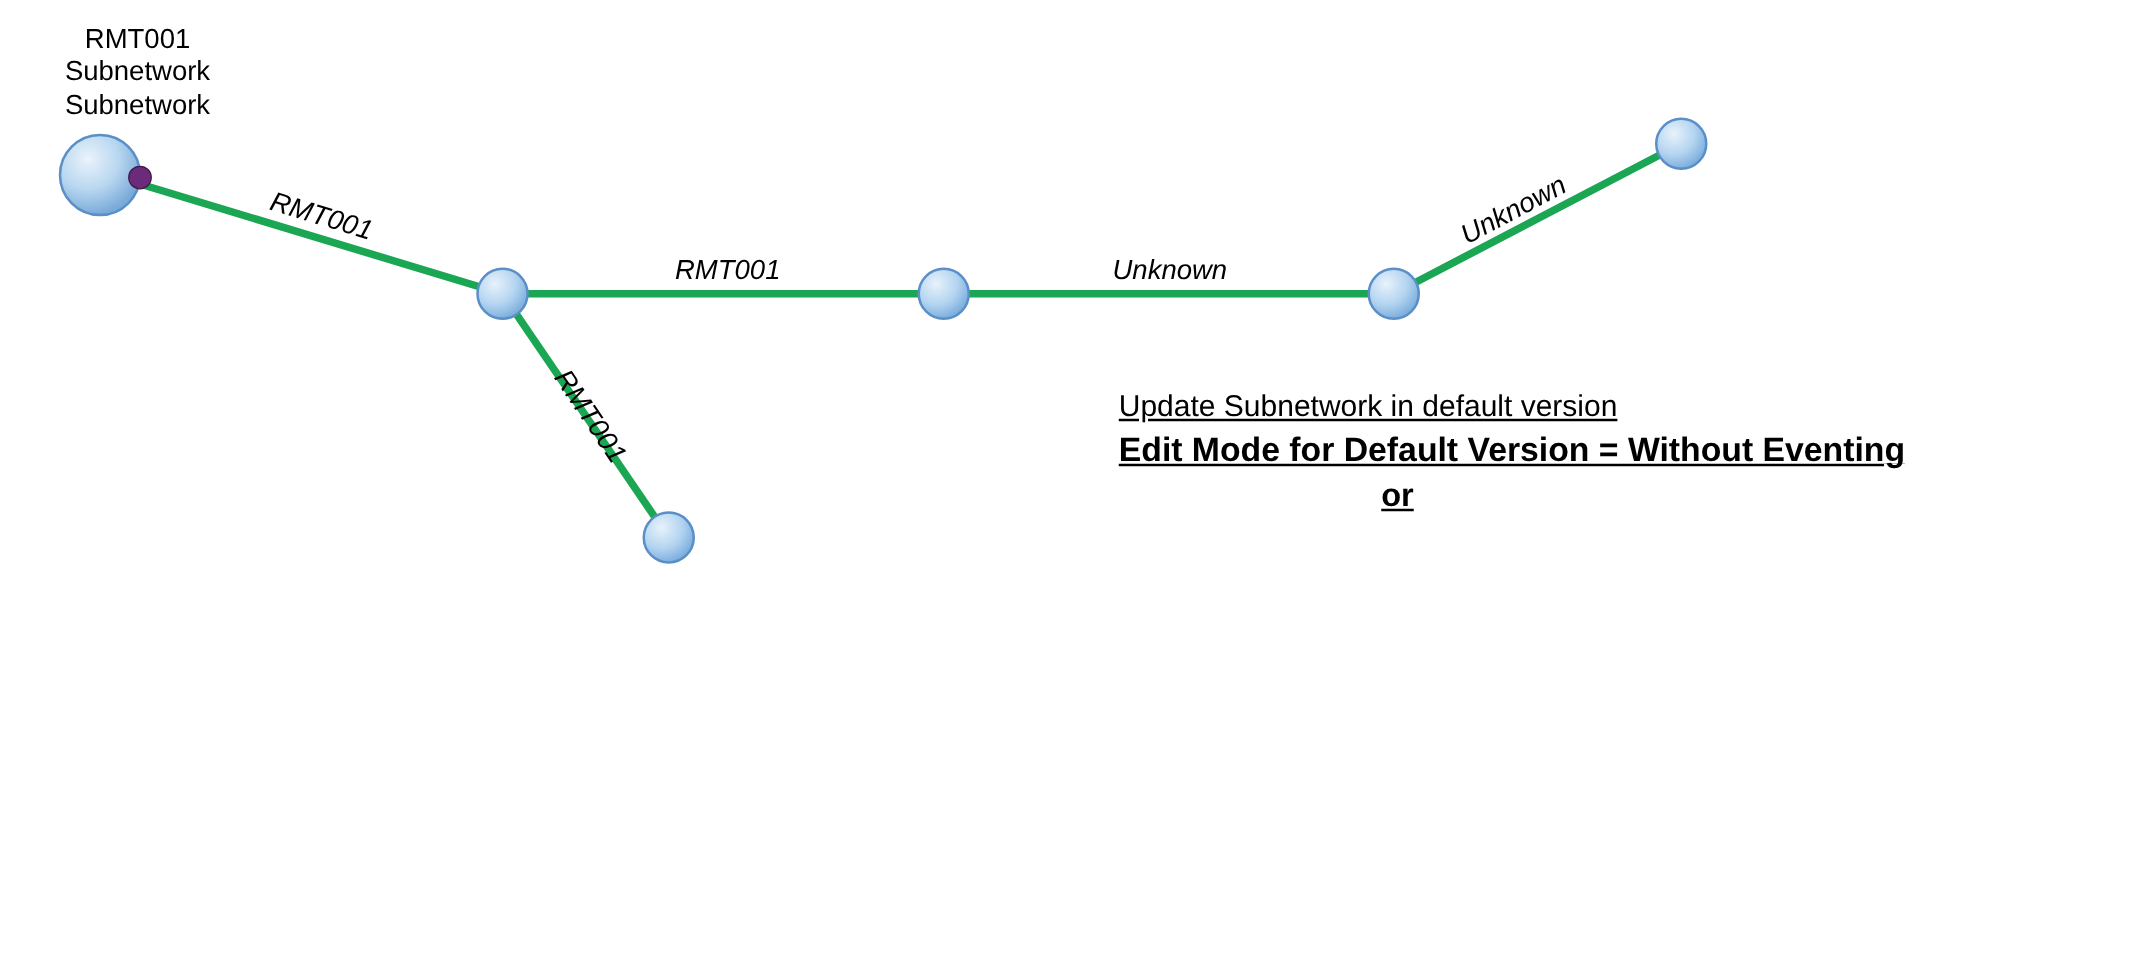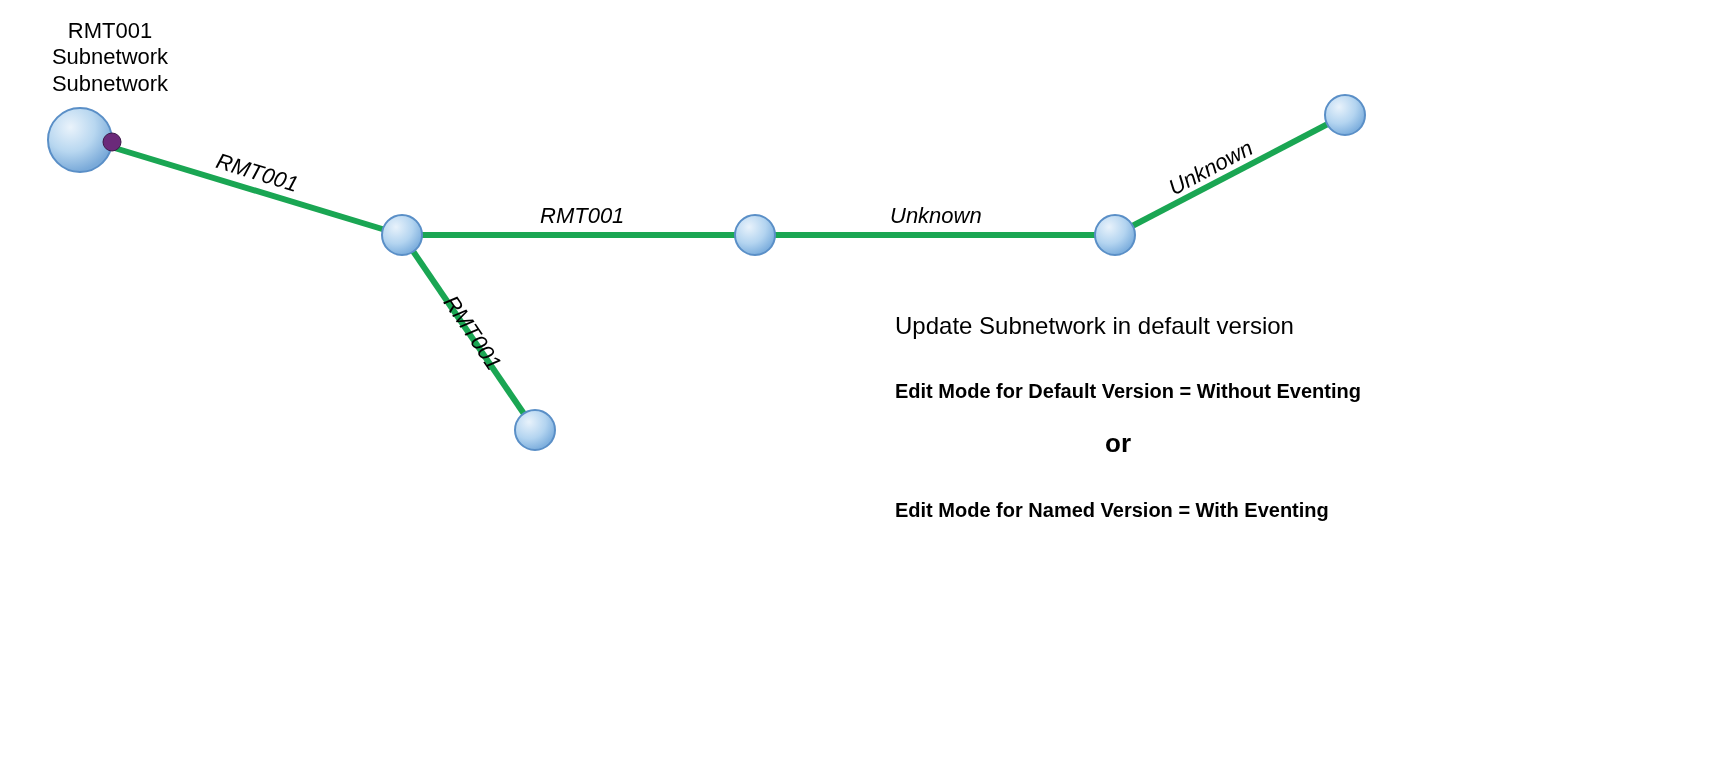--- a/index.html
+++ b/index.html
@@ -29,23 +29,24 @@
       font-size: 22px;
       font-style: italic;
       color: #000;
       transform-origin: center center;
     }
     .text-block {
       position: absolute;
       font-size: 24px;
       color: #000;
       line-height: 1.35;
+      text-decoration: underline;
     }
     .text-block .normal { font-weight: 400; }
-    .text-block .bold { font-weight: 700; font-size: 20px; margin-top: 36px; }
+    .text-block .bold { font-weight: 700; font-size: 27px; }
     .text-block .or { font-weight: 700; font-size: 26px; text-align: center; display: block; width: 100%; }
   </style>
 </head>
 <body>
 
 <div class="diagram">
   <svg width="1722" height="762" viewBox="0 0 1722 762">
     <defs>
       <radialGradient id="nodeGrad" cx="35%" cy="30%" r="70%">
         <stop offset="0%" stop-color="#e8f2fb"></stop>
@@ -85,16 +86,15 @@
   <div class="edge-label" style="left:215px; top:160px; transform:rotate(17deg);">RMT001</div>
   <div class="edge-label" style="left:540px; top:203px;">RMT001</div>
   <div class="edge-label" style="left:430px; top:320px; transform:rotate(56deg);">RMT001</div>
   <div class="edge-label" style="left:890px; top:203px;">Unknown</div>
   <div class="edge-label" style="left:1165px; top:155px; transform:rotate(-28deg);">Unknown</div>
 
   
   <div class="text-block" style="left:895px; top:310px; width:820px;">
     <div class="normal">Update Subnetwork in default version</div>
     <div class="bold">Edit Mode for Default Version = Without Eventing</div>
-    <div class="or" style="padding-left:210px; text-align:left;margin-top:21px;">or</div>
-    <div class="bold">Edit Mode for Named Version = With Eventing</div>
+    <div class="or" style="padding-left:210px; text-align:left;">or</div>
   </div>
 </div>
 
 </body></html>

